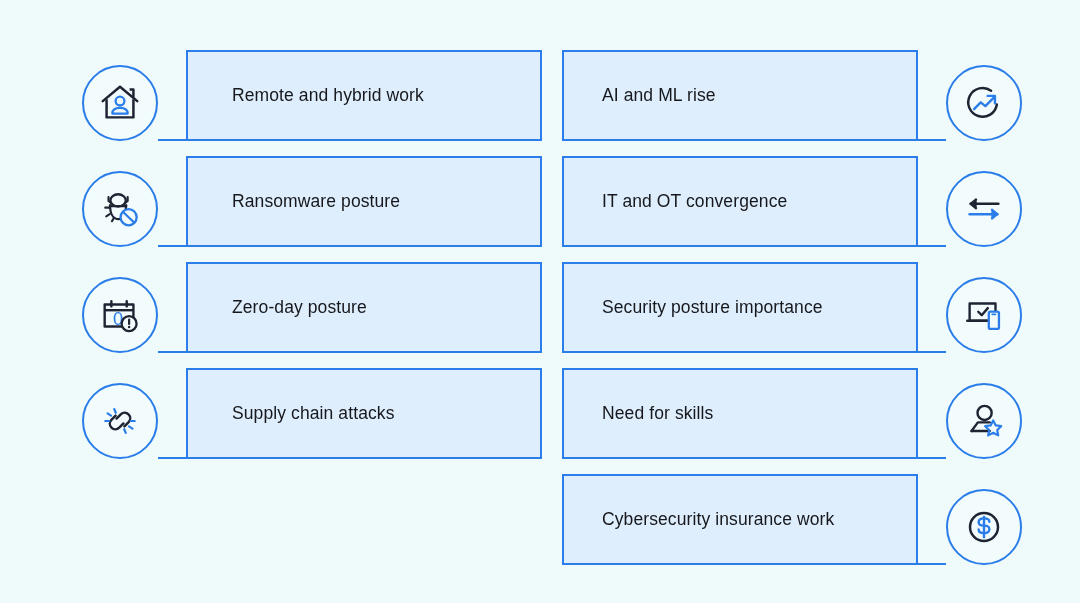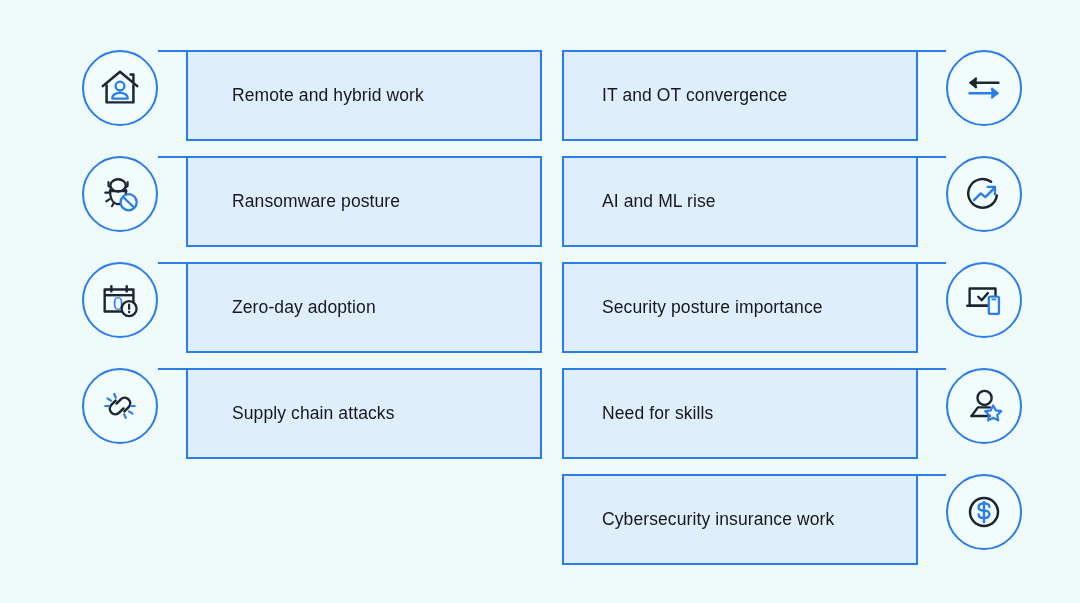--- a/index.html
+++ b/index.html
@@ -25,21 +25,21 @@
     width: 460px;
     display: flex;
     flex-direction: column;
     gap: 15px;
   }
   .column-left  { left: 82px; }
   .column-right { left: 562px; }
 
   .row {
     display: flex;
-    align-items: flex-start;
+    align-items: flex-end;
     height: 91px;
   }
   .row-right { flex-direction: row; }
 
   .icon-circle {
     flex: 0 0 auto;
     width: 76px;
     height: 76px;
     border-radius: 50%;
     border: 2px solid #2b7de9;
@@ -128,21 +128,21 @@
           <path d="M15 9.5 L15 15" fill="none" stroke="#1f2433" stroke-width="2.5" stroke-linecap="round"></path>
           <path d="M31 9.5 L31 15" fill="none" stroke="#1f2433" stroke-width="2.5" stroke-linecap="round"></path>
           <text x="22" y="34" font-family="'Liberation Sans', sans-serif" font-size="19" fill="#2b7de9" text-anchor="middle">0</text>
           <circle cx="33.5" cy="33" r="7.8" fill="#f2fcfc" stroke="#1f2433" stroke-width="2.4"></circle>
           <path d="M33.5 28.8 L33.5 33.4" fill="none" stroke="#1f2433" stroke-width="2.3" stroke-linecap="round"></path>
           <circle cx="33.5" cy="36.6" r="1.3" fill="#1f2433"></circle>
         </svg>
       </div>
       <div class="connector"></div>
       <div class="label-box">
-        <span class="label-text">Zero-day adoption</span>
+        <span class="label-text">Zero-day posture</span>
       </div>
     </div>
 
     <div class="row">
       <div class="icon-circle">
         <svg width="46" height="46" viewBox="0 0 48 48">
           <path d="M19.4 18.4 L15 22.8 A5.8 5.8 0 0 0 23.2 31 L27.6 26.6" fill="none" stroke="#1f2433" stroke-width="2.6" stroke-linecap="round" stroke-linejoin="round"></path>
           <path d="M28.6 29.6 L33 25.2 A5.8 5.8 0 0 0 24.8 17 L20.4 21.4" fill="none" stroke="#1f2433" stroke-width="2.6" stroke-linecap="round" stroke-linejoin="round"></path>
           <path d="M18 11.5 L19.6 15.4" fill="none" stroke="#2b7de9" stroke-width="2.3" stroke-linecap="round"></path>
           <path d="M11 16 L14.6 18.4" fill="none" stroke="#2b7de9" stroke-width="2.3" stroke-linecap="round"></path>
@@ -157,43 +157,43 @@
         <span class="label-text">Supply chain attacks</span>
       </div>
     </div>
 
   </div>
 
   <div class="column column-right">
 
     <div class="row row-right">
       <div class="label-box">
+        <span class="label-text">AI and ML rise</span>
+      </div>
+      <div class="connector"></div>
+      <div class="icon-circle">
+        <svg width="46" height="46" viewBox="0 0 48 48">
+          <path d="M31.4 11.2 A15 15 0 1 0 37.4 25.6" fill="none" stroke="#1f2433" stroke-width="2.6" stroke-linecap="round"></path>
+          <path d="M13.6 30.4 L20.6 23.4 L25.4 27.2 L35 17.6" fill="none" stroke="#2b7de9" stroke-width="2.5" stroke-linecap="round" stroke-linejoin="round"></path>
+          <path d="M27.8 16.6 L35.4 16.6 L35.4 24.2" fill="none" stroke="#2b7de9" stroke-width="2.5" stroke-linecap="round" stroke-linejoin="round"></path>
+        </svg>
+      </div>
+    </div>
+
+    <div class="row row-right">
+      <div class="label-box">
         <span class="label-text">IT and OT convergence</span>
       </div>
       <div class="connector"></div>
       <div class="icon-circle">
         <svg width="46" height="46" viewBox="0 0 48 48">
           <path d="M39 18.6 L10 18.6" fill="none" stroke="#1f2433" stroke-width="2.6" stroke-linecap="round"></path>
           <path d="M16.4 13.4 L10 18.6 L16.4 23.8" fill="#1f2433" stroke="#1f2433" stroke-width="2.2" stroke-linejoin="round"></path>
           <path d="M9 29.4 L38 29.4" fill="none" stroke="#2b7de9" stroke-width="2.6" stroke-linecap="round"></path>
           <path d="M31.6 24.2 L38 29.4 L31.6 34.6" fill="#2b7de9" stroke="#2b7de9" stroke-width="2.2" stroke-linejoin="round"></path>
-        </svg>
-      </div>
-    </div>
-
-    <div class="row row-right">
-      <div class="label-box">
-        <span class="label-text">AI and ML rise</span>
-      </div>
-      <div class="connector"></div>
-      <div class="icon-circle">
-        <svg width="46" height="46" viewBox="0 0 48 48">
-          <path d="M31.4 11.2 A15 15 0 1 0 37.4 25.6" fill="none" stroke="#1f2433" stroke-width="2.6" stroke-linecap="round"></path>
-          <path d="M13.6 30.4 L20.6 23.4 L25.4 27.2 L35 17.6" fill="none" stroke="#2b7de9" stroke-width="2.5" stroke-linecap="round" stroke-linejoin="round"></path>
-          <path d="M27.8 16.6 L35.4 16.6 L35.4 24.2" fill="none" stroke="#2b7de9" stroke-width="2.5" stroke-linecap="round" stroke-linejoin="round"></path>
         </svg>
       </div>
     </div>
 
     <div class="row row-right">
       <div class="label-box">
         <span class="label-text">Security posture importance</span>
       </div>
       <div class="connector"></div>
       <div class="icon-circle">

